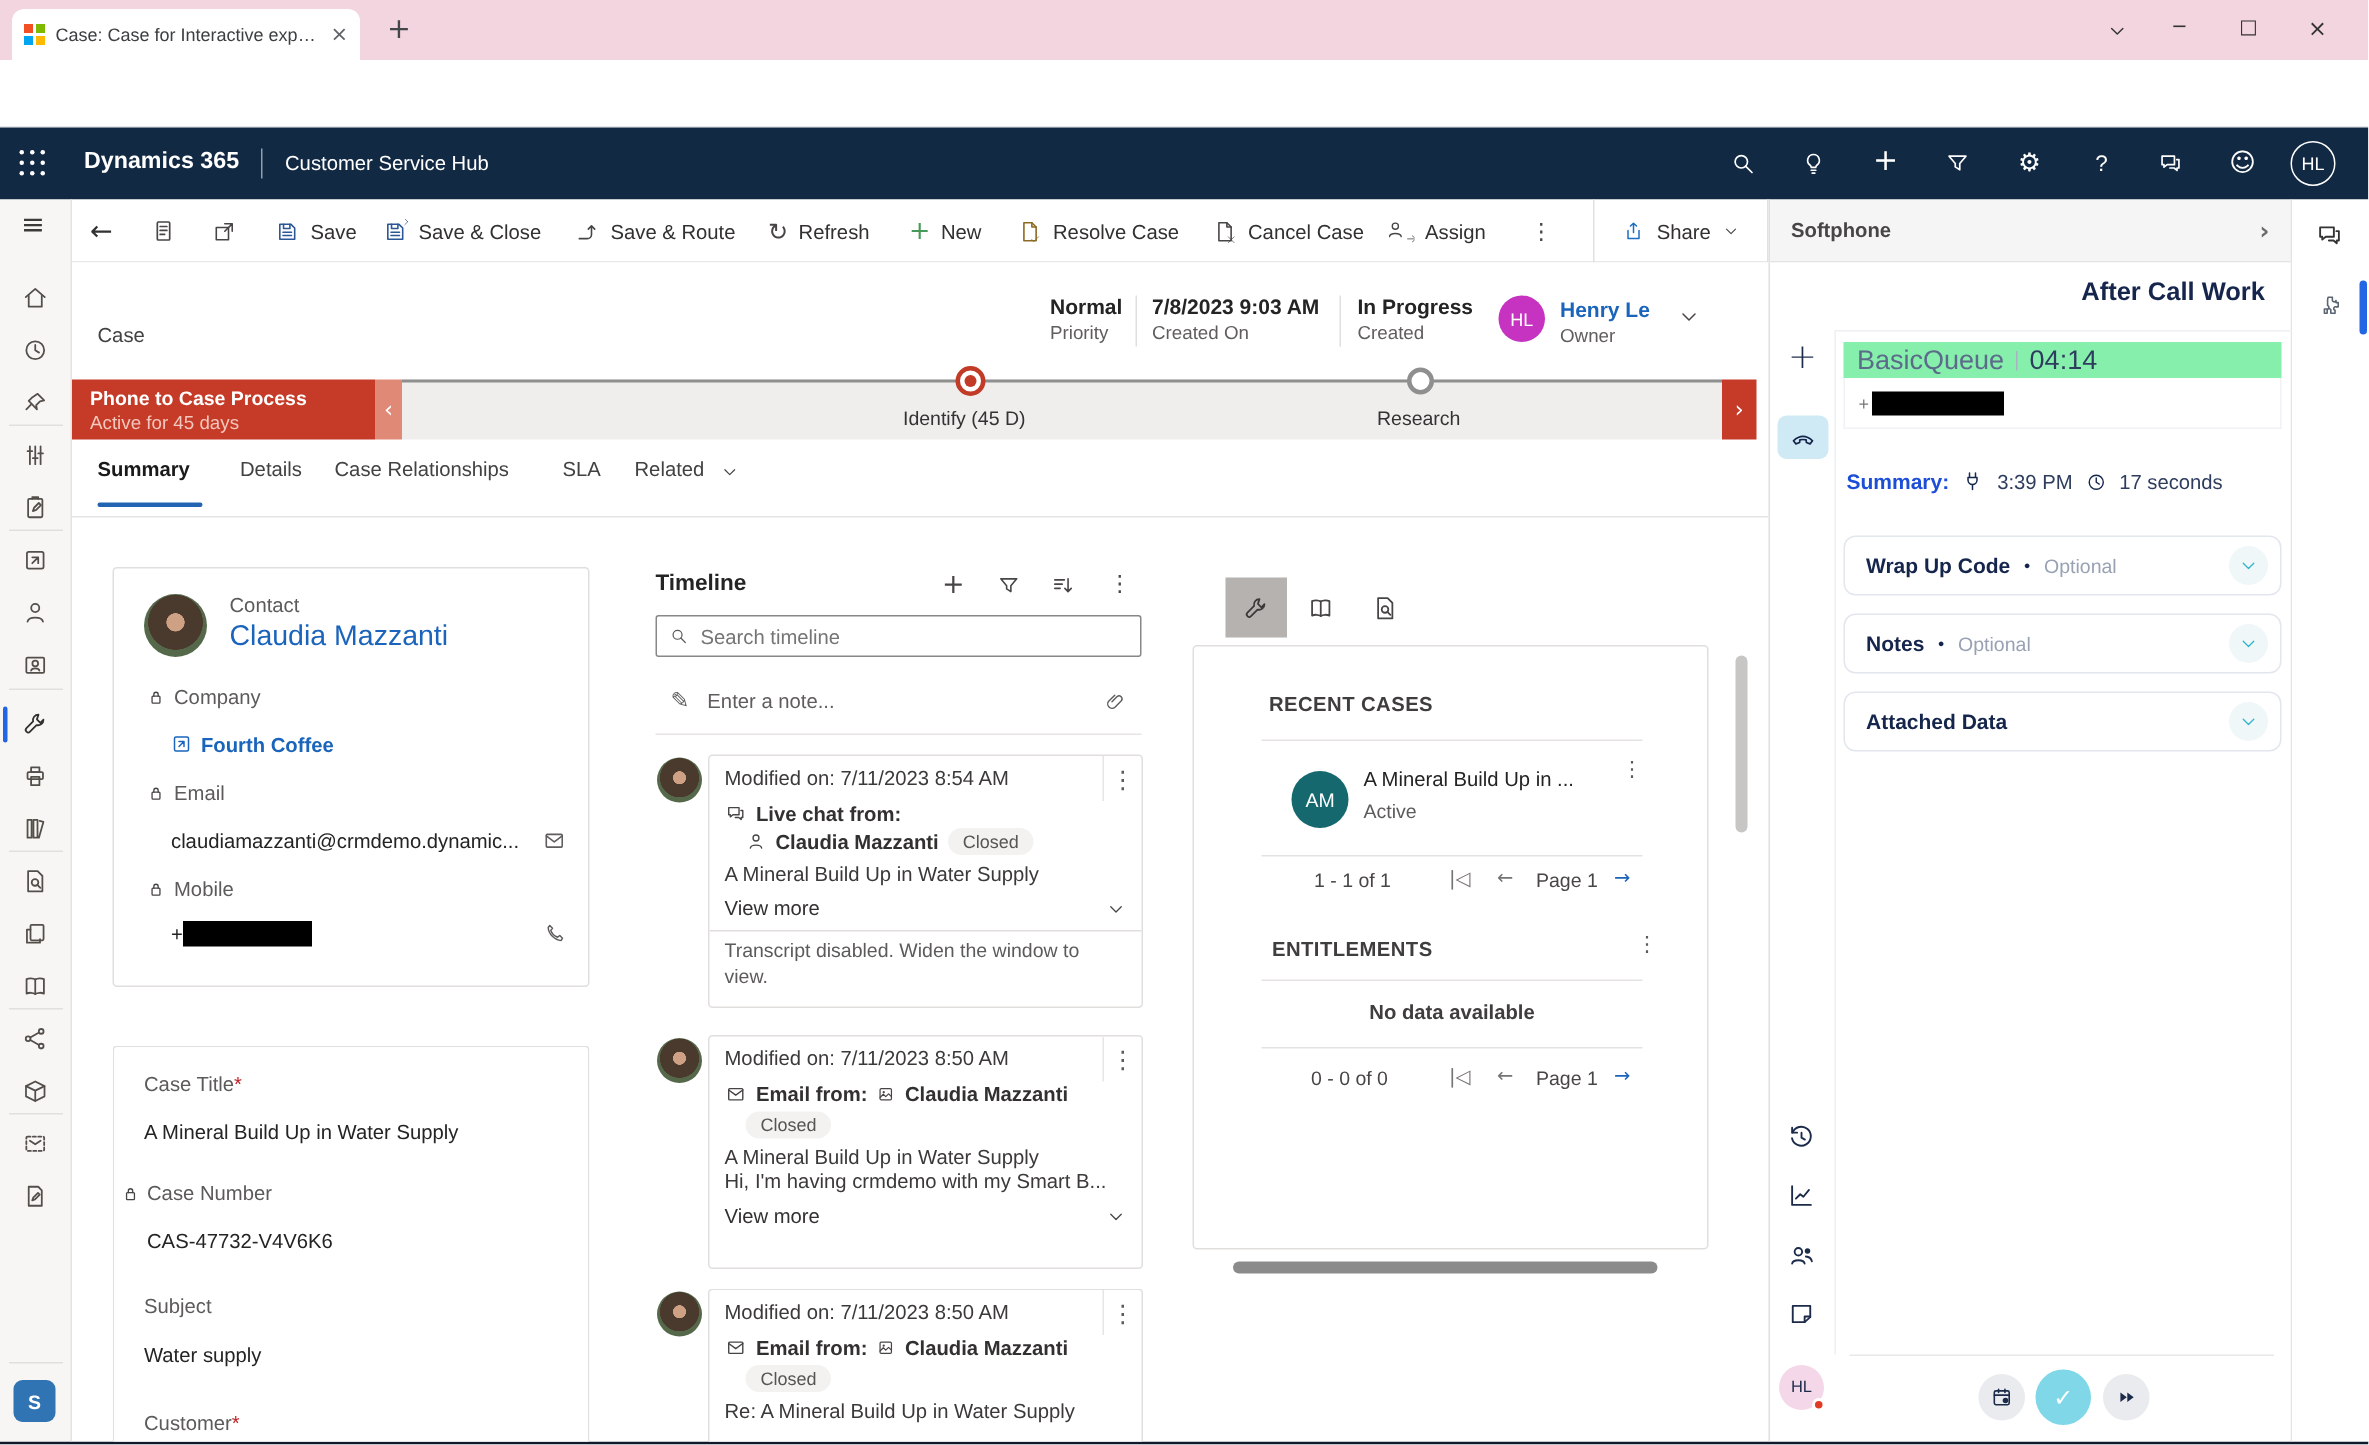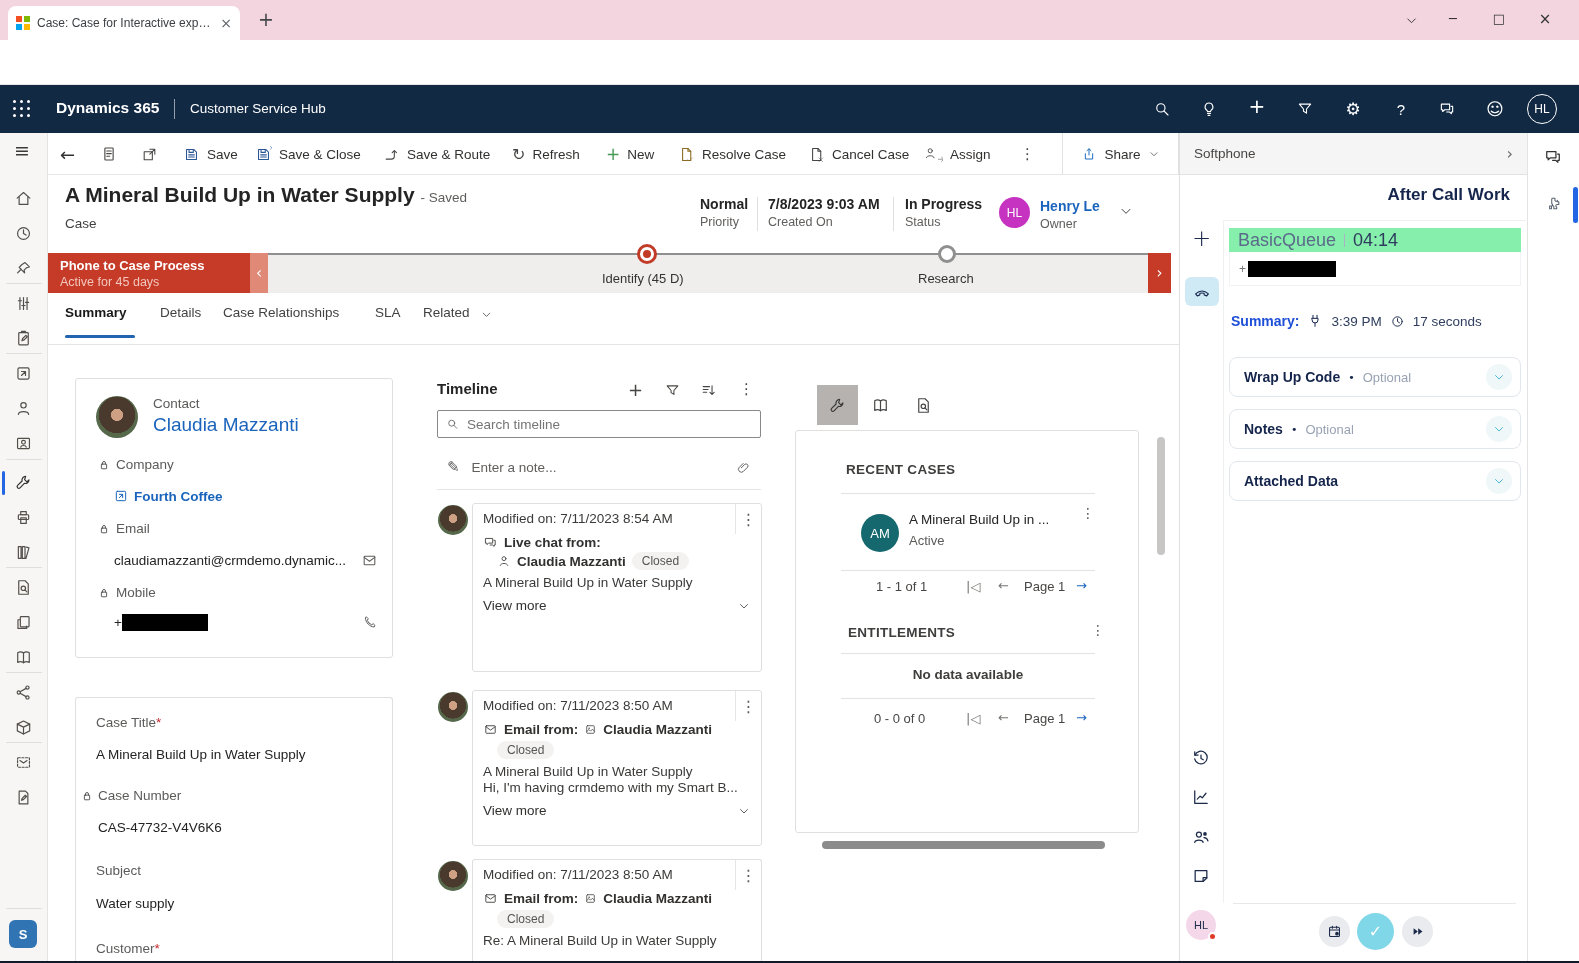--- a/index.html
+++ b/index.html
@@ -40,21 +40,21 @@
   #navdiv { left:174px; top:14px; width:1px; height:20px; background:rgba(255,255,255,.55); }
   #appname { left:190px; top:16px; font-size:13.5px; }
   .navic { top:15px; color:#fff; }
   .navic.txt { font-size:17px; line-height:18px; text-align:center; width:18px; }
   #navavatar { left:1527px; top:9px; width:30px; height:30px; border-radius:50%; border:1.5px solid #fff; color:#fff; font-size:12px; display:flex; align-items:center; justify-content:center; }
 
   
   #cmdbar { left:48px; top:133px; width:1131px; height:42px; background:#fff; border-bottom:1px solid #e8e8e8; }
   .cmd { position:absolute; top:0; height:42px; display:flex; align-items:center; gap:7px; font-size:13.5px; color:#323130; }
   #sharebox { left:1014px; top:0; width:117px; height:42px; border-left:1px solid #e1e1e1; border-right:1px solid #e1e1e1; display:flex; align-items:center; justify-content:center; gap:7px; font-size:13.5px; }
-  #sphd { left:1179px; top:133px; width:348px; height:42px; background:#f5f5f5; border-bottom:1px solid #e3e3e3; border-left:1px solid #e0e0e0; display:flex; align-items:center; padding:0 14px; }
+  #sphd { left:1179px; top:133px; width:348px; height:42px; background:#f5f5f5; border-bottom:1px solid #e3e3e3; border-left:1px solid #e0e0e0; display:flex; align-items:center; padding:0 14px;font-weight:bold; }
   #sphd .t { flex:1; font-size:13.5px; color:#484644; }
   #sphd .c { font-size:16px; color:#6a6a6a; }
 
   
   #leftrail { left:0; top:133px; width:48px; height:830px; background:#f7f6f5; border-right:1px solid #e5e3e1; }
   .rl { position:absolute; left:14px; color:#544f4a; }
   .rdiv { position:absolute; left:6px; width:36px; height:1px; background:#e1dfdd; }
   #selbar { left:2px; top:338px; width:3px; height:24px; background:#2266e3; border-radius:2px; }
   #appS { left:9px; top:787px; width:28px; height:28px; background:#3174b3; border-radius:6px; color:#fff; font-size:13px; font-weight:bold; display:flex; align-items:center; justify-content:center; }
 
@@ -592,39 +592,35 @@
     <svg class="ic chat" width="20" height="20">
         <use href="#i-chat"></use>
       </svg>
     <svg class="ic puz" width="17" height="17">
         <use href="#i-puzzle"></use>
       </svg>
     <span class="thumb"></span>
   </div>
 
   <div id="main" class="abs">
-    <div id="rectitle" class="abs">
-      <span>A Mineral Build Up in Water Supply</span>
-      <span class="saved">- Saved</span>
-    </div>
     <div id="recentity" class="abs">Case</div>
 
     <div class="stat abs" style="left:652px;top:21px">
       <div class="v">Normal</div>
       <div class="l">Priority</div>
     </div>
     <span class="statdiv" style="left:709px"></span>
     <div class="stat abs" style="left:720px;top:21px">
       <div class="v">7/8/2023 9:03 AM</div>
       <div class="l">Created On</div>
     </div>
     <span class="statdiv" style="left:845px"></span>
     <div class="stat abs" style="left:857px;top:21px">
       <div class="v">In Progress</div>
-      <div class="l">Status</div>
+      <div class="l">Created</div>
     </div>
     <div id="owneravatar" class="abs">HL</div>
     <div id="ownername" class="abs">Henry Le</div>
     <div id="ownerlbl" class="abs">Owner</div>
     <svg class="ic abs" width="16" height="16" style="left:1070px;top:28px;color:#484644">
         <use href="#i-chevd"></use>
       </svg>
 
     <div id="bpf" class="abs">
       <div id="bpfbox" class="abs">
@@ -742,20 +738,21 @@
         <b>Claudia Mazzanti</b>
         <span class="badge">Closed</span>
       </div>
       <div class="tc-sub">A Mineral Build Up in Water Supply</div>
       <div class="tc-more">
         <span>View more</span>
         <svg class="ic" width="14" height="14" style="color:#484644">
             <use href="#i-chevd"></use>
           </svg>
       </div>
+      <div class="tc-foot">Transcript disabled. Widen the window to view.</div>
     </div>
 
     <div class="tav photo" style="left:390px;top:517px"></div>
     <div class="tcard" style="left:424px;top:515px;height:156px">
       <div class="tc-head">
         <span class="m">Modified on: 7/11/2023 8:50 AM</span>
         <span class="dots g">⋮</span>
       </div>
       <div class="tc-row">
         <svg class="ic" width="15" height="15" style="color:#484644">

